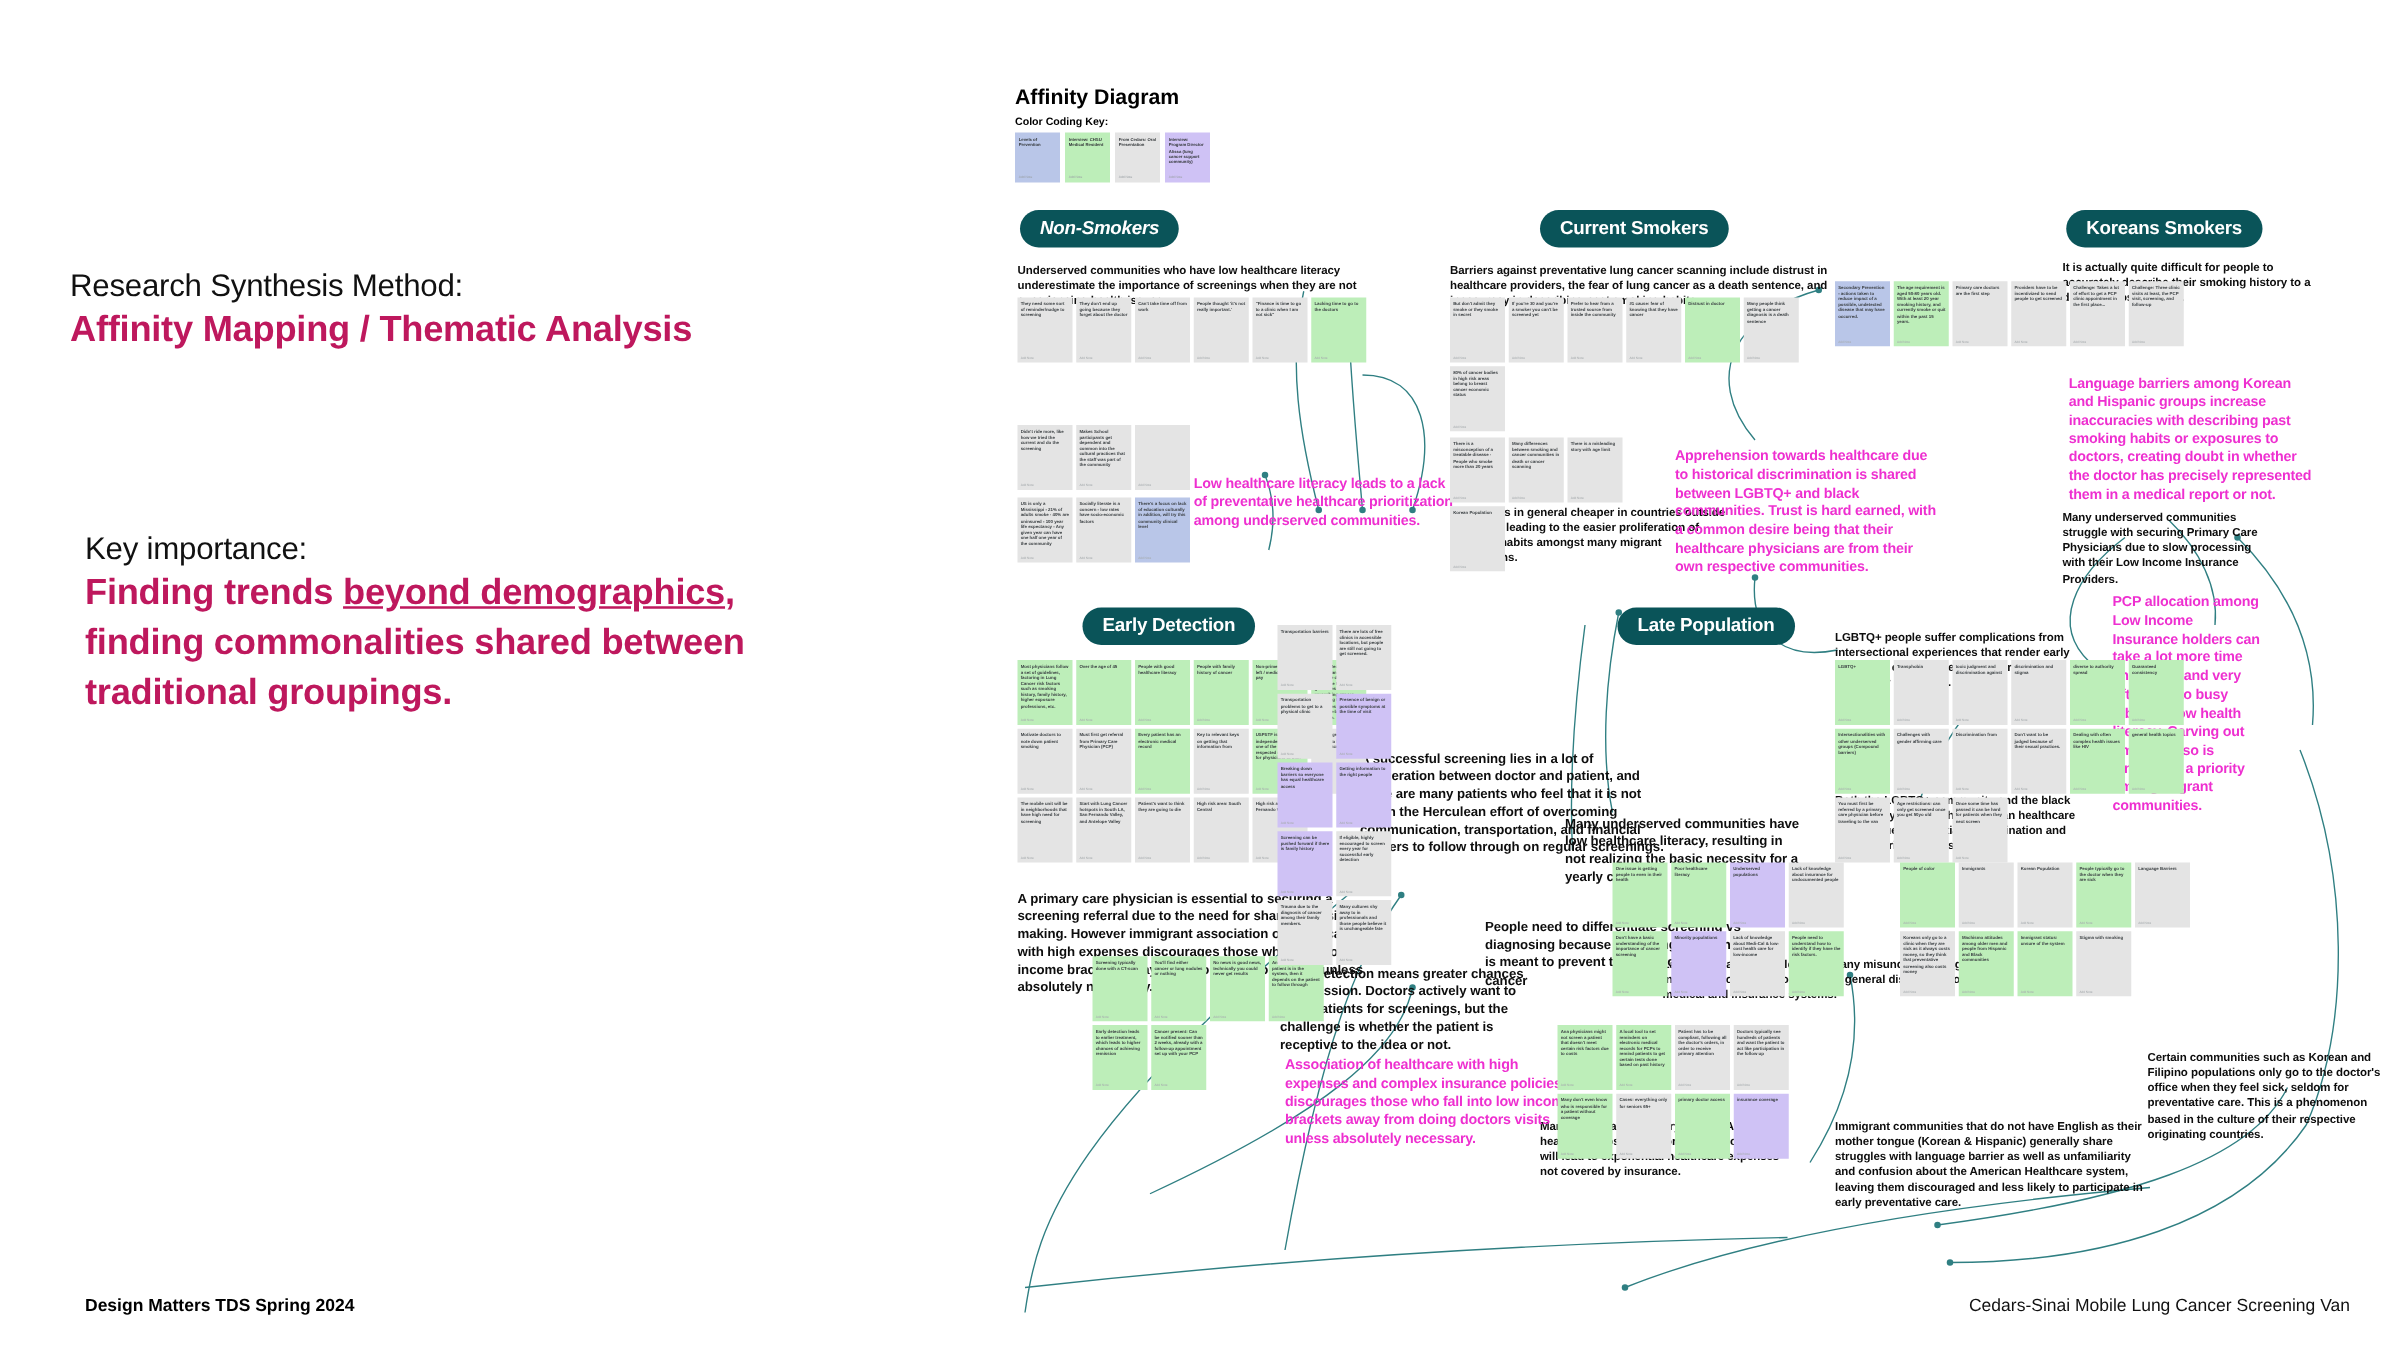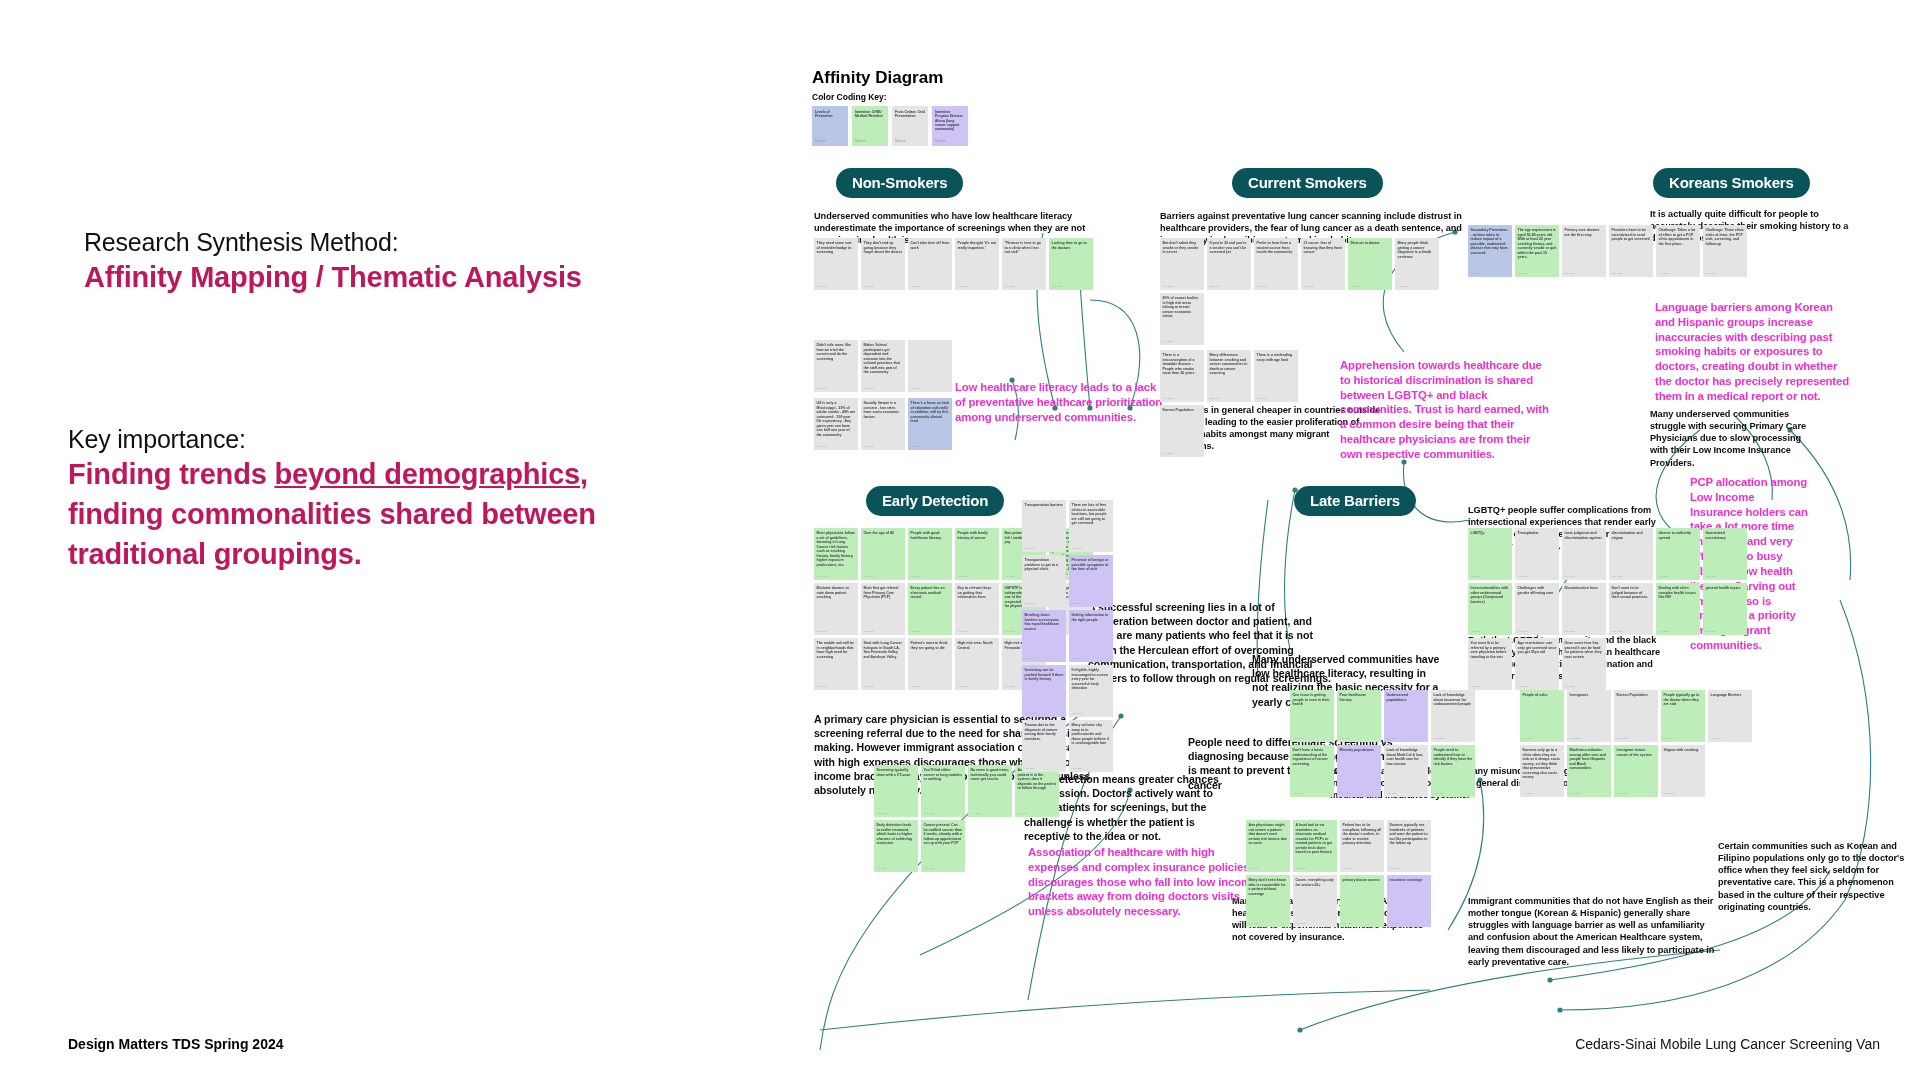--- a/index.html
+++ b/index.html
@@ -24,21 +24,21 @@
     letter-spacing: -0.4px; margin: 0;
   }
   .label-line {
     font-size: 25px; font-weight: normal; color: #111;
     letter-spacing: -0.2px;
   }
   .value-line {
     font-size: 29px; font-weight: bold; color: #be185d;
     letter-spacing: -0.2px; line-height: 1.38;
   }
-  .method-block { position: absolute; left: 84px; top: 215px; width: 620px; margin-top: 13px; }
+  .method-block { position: absolute; left: 56px; top: 215px; width: 620px; }
   .key-block { position: absolute; left: 68px; top: 425px; width: 580px; }
   .u { text-decoration: underline; }
 
   
   .footer-left {
     position: absolute; left: 68px; bottom: 28px;
     font-size: 14px; font-weight: bold; color: #000;
   }
   .footer-right {
     position: absolute; right: 40px; bottom: 28px;
@@ -180,25 +180,25 @@
         <circle cx="1480" cy="780" r="2.6"></circle>
       <circle cx="1300" cy="1030" r="2.6"></circle>
         <circle cx="1550" cy="980" r="2.6"></circle>
       <circle cx="1012" cy="380" r="2.6"></circle>
         <circle cx="1295" cy="490" r="2.6"></circle>
       <circle cx="1560" cy="1010" r="2.6"></circle>
         <circle cx="1790" cy="430" r="2.6"></circle>
     </g>
   </svg>
 
-  <div class="pill" style="left:836px;  top:168px;">Non-Smokers</div>
+  <div class="pill" style="left:816px;  top:168px;font-style:italic;">Non-Smokers</div>
   <div class="pill" style="left:1232px; top:168px;">Current Smokers</div>
   <div class="pill" style="left:1653px; top:168px;">Koreans Smokers</div>
   <div class="pill" style="left:866px;  top:486px;">Early Detection</div>
-  <div class="pill" style="left:1294px; top:486px;">Late Barriers</div>
+  <div class="pill" style="left:1294px; top:486px;">Late Population</div>
 
   <div class="insight" style="left:814px;  top:210px; width:300px;">Underserved communities who have low healthcare literacy underestimate the importance of screenings when they are not experiencing health issues.</div>
   <div class="insight" style="left:1160px; top:210px; width:330px;">Barriers against preventative lung cancer scanning include distrust in healthcare providers, the fear of lung cancer as a death sentence, and inaccuracy in describing past smoking habits.</div>
   <div class="insight" style="left:1650px; top:208px; width:210px;">It is actually quite difficult for people to accurately describe their smoking history to a doctor retrospectively.</div>
   <div class="insight" style="left:1160px; top:404px; width:225px;">Smoking is in general cheaper in countries outside of the US, leading to the easier proliferation of smoking habits amongst many migrant populations.</div>
   <div class="insight" style="left:1650px; top:408px; width:165px;">Many underserved communities struggle with securing Primary Care Physicians due to slow processing with their Low Income Insurance Providers.</div>
   <div class="insight" style="left:1468px; top:504px; width:190px;">LGBTQ+ people suffer complications from intersectional experiences that render early screening efforts potentially more difficult than other minorities.</div>
   <div class="insight big" style="left:1088px; top:600px; width:245px;">A successful screening lies in a lot of cooperation between doctor and patient, and there are many patients who feel that it is not worth the Herculean effort of overcoming communication, transportation, and financial barriers to follow through on regular screenings.</div>
   <div class="insight big" style="left:1252px; top:652px; width:190px;">Many underserved communities have low healthcare literacy, resulting in not realizing the basic necessity for a yearly checkup.</div>
   <div class="insight" style="left:1468px; top:634px; width:195px;">Both the LGBTQ+ community and the black community distrust the American healthcare system due to potential discrimination and past historical abuses.</div>

